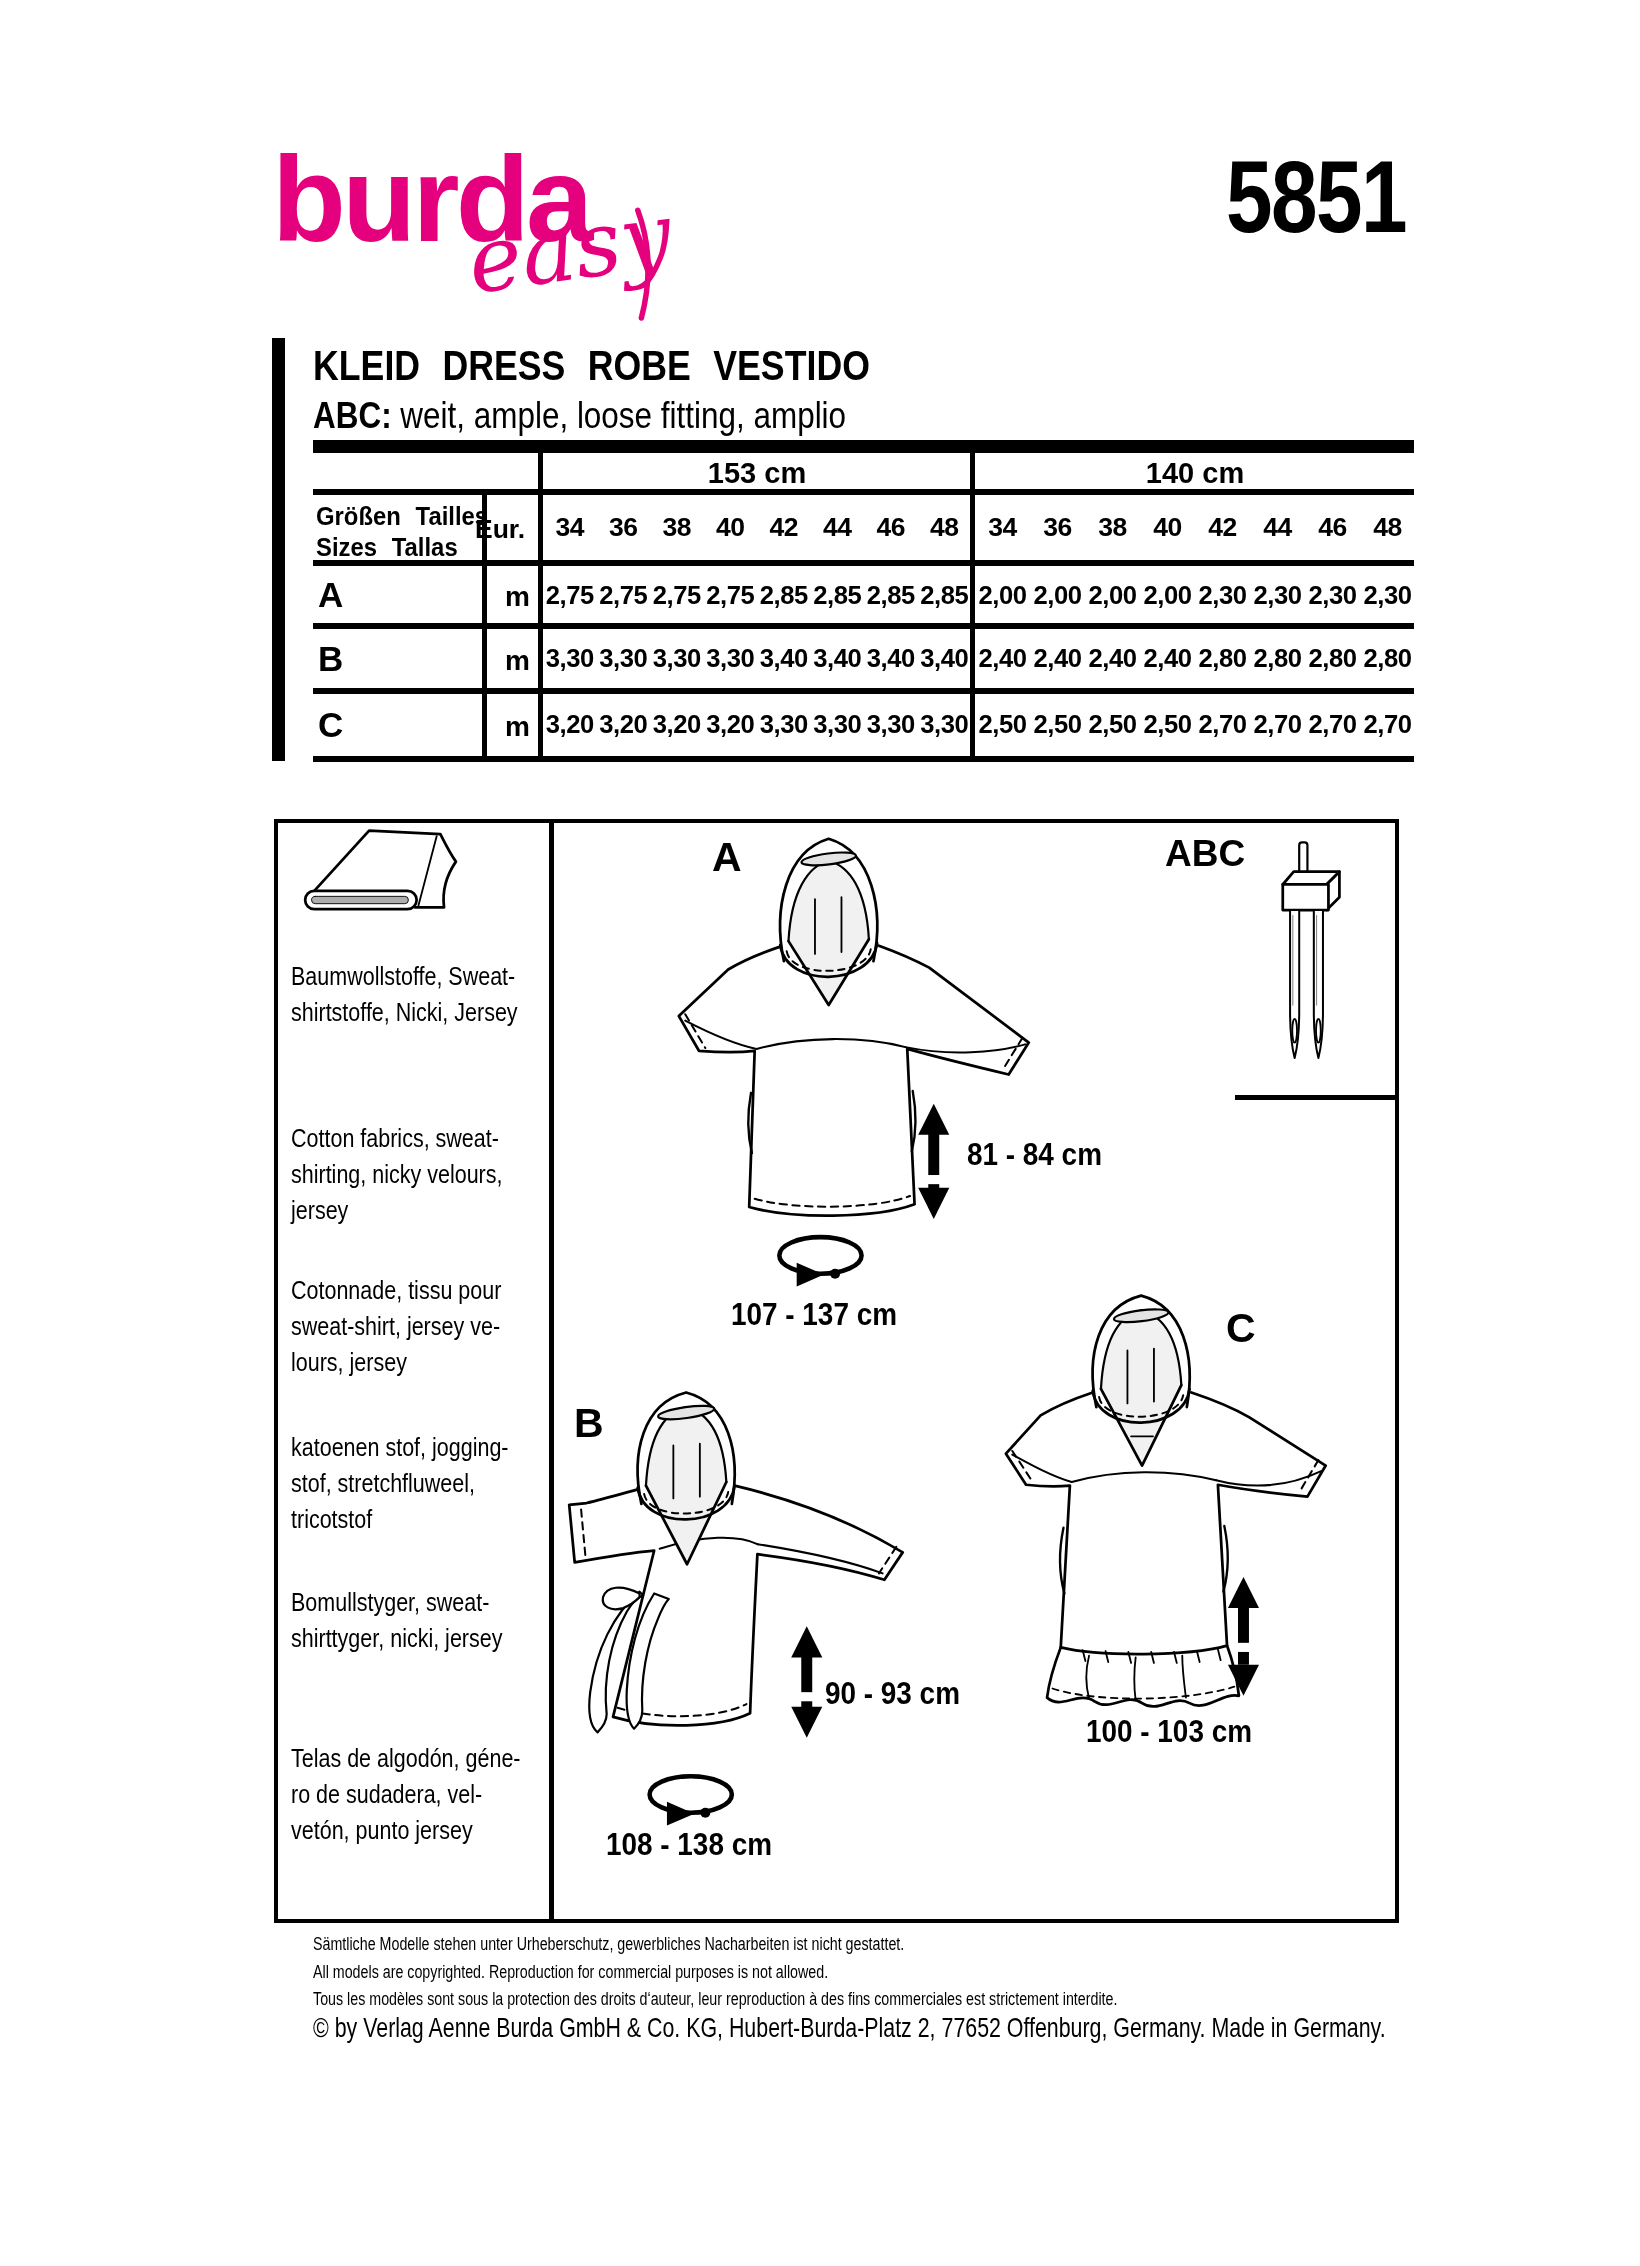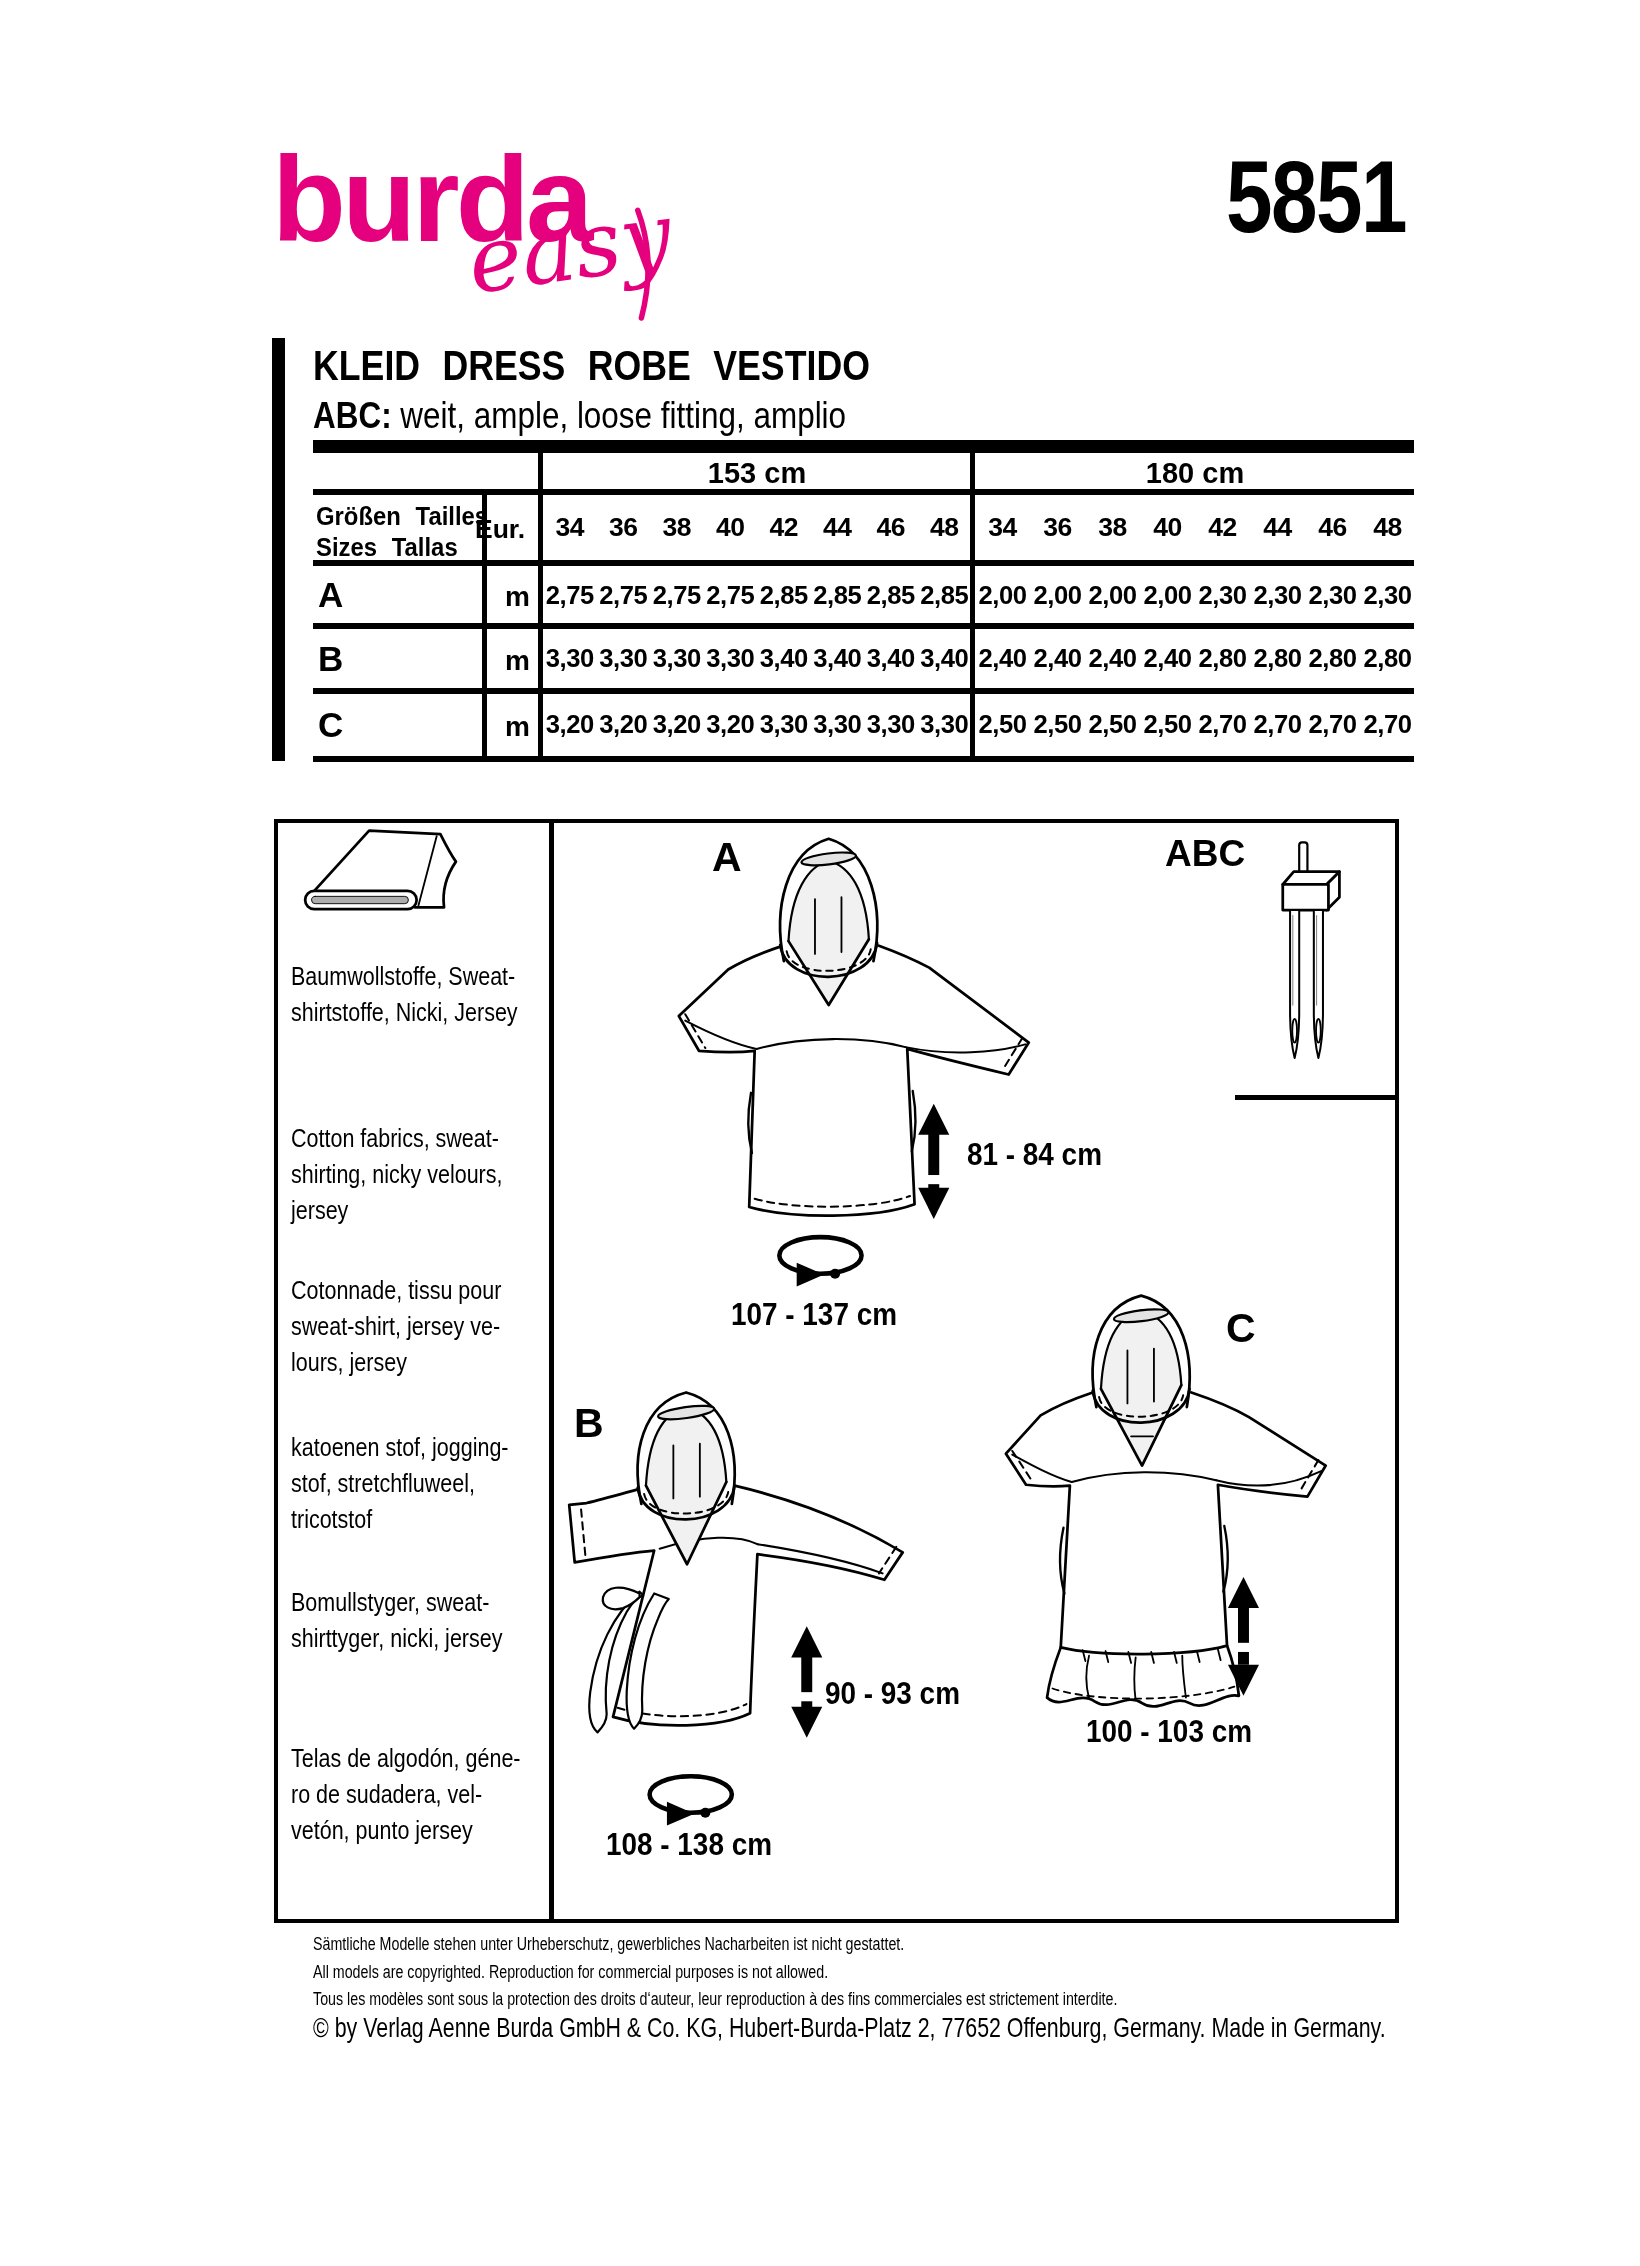--- a/index.html
+++ b/index.html
@@ -58,21 +58,21 @@
     <div class="ln" style="left:313px;top:560px;width:1101px;height:5.5px;"></div>
     <div class="ln" style="left:313px;top:623px;width:1101px;height:5.5px;"></div>
     <div class="ln" style="left:313px;top:688px;width:1101px;height:5.5px;"></div>
     <div class="ln" style="left:313px;top:756px;width:1101px;height:5.5px;"></div>
 
     <div class="ln" style="left:482px;top:494px;width:4.6px;height:267px;"></div>
     <div class="ln" style="left:538px;top:453px;width:4.6px;height:308px;"></div>
     <div class="ln" style="left:970px;top:453px;width:4.6px;height:308px;"></div>
 
     <div class="abs grp-head" style="left:543px;top:459px;width:428px;">153 cm</div>
-    <div class="abs grp-head" style="left:975px;top:459px;width:440px;">180 cm</div>
+    <div class="abs grp-head" style="left:975px;top:459px;width:440px;">140 cm</div>
 
     <div class="abs size-label cond90" style="left:316px;top:501px;">Größen Tailles</div>
     <div class="abs size-label cond90" style="left:316px;top:532px;">Sizes Tallas</div>
     <div class="abs eur" style="left:474px;top:514px;width:52px;">Eur.</div>
     <div class="abs vals sizes" style="left:543px;top:494px;width:428px;height:66px;">
         <span>34</span>
         <span>36</span>
         <span>38</span>
         <span>40</span>
         <span>42</span>

